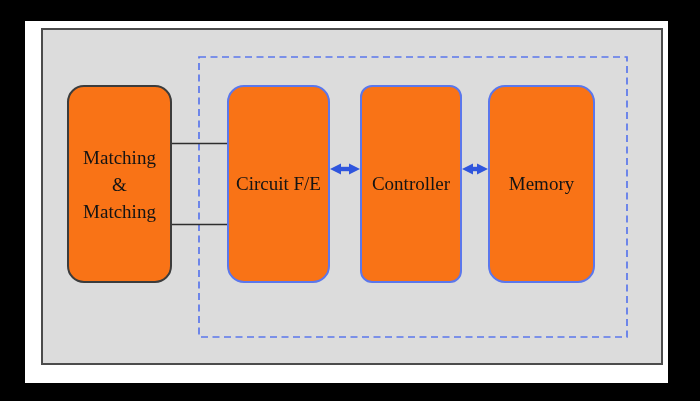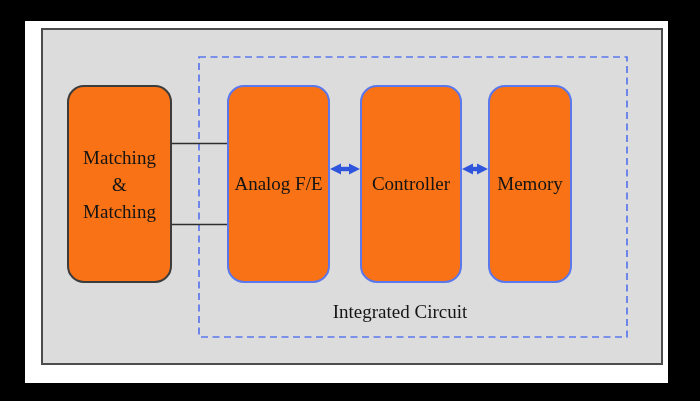--- a/index.html
+++ b/index.html
@@ -61,22 +61,22 @@
     width: 105px;
     height: 198px;
     line-height: 27px;
   }
   .block.blue {
     border: 2px solid #5b77ec;
     top: 55px;
     height: 198px;
   }
   .block.analog     { left: 184px; width: 103px; }
-  .block.controller { left: 317px; width: 102px; }
-  .block.memory     { left: 445px; width: 84px; }
+  .block.controller { left: 317px; width: 102px; border-radius: 12px; }
+  .block.memory     { left: 445px; width: 107px; }
   .ic-label {
     position: absolute;
     left: 237px;
     top: 271px;
     width: 240px;
     text-align: center;
     font-size: 19px;
     line-height: 22px;
     color: #141414;
   }
@@ -108,28 +108,27 @@
         </g>
       </svg>
 
       <div class="block dark">
         <span>Matching</span>
         <span>&amp;</span>
         <span>Matching</span>
       </div>
 
       <div class="block blue analog">
-        <span>Analog F/E</span>
+        <span>Circuit F/E</span>
       </div>
 
       <div class="block blue controller">
         <span>Controller</span>
       </div>
 
       <div class="block blue memory">
         <span>Memory</span>
       </div>
 
-      <div class="ic-label">Integrated Circuit</div>
 
     </div>
   </div>
 </div>
 
 </body></html>

